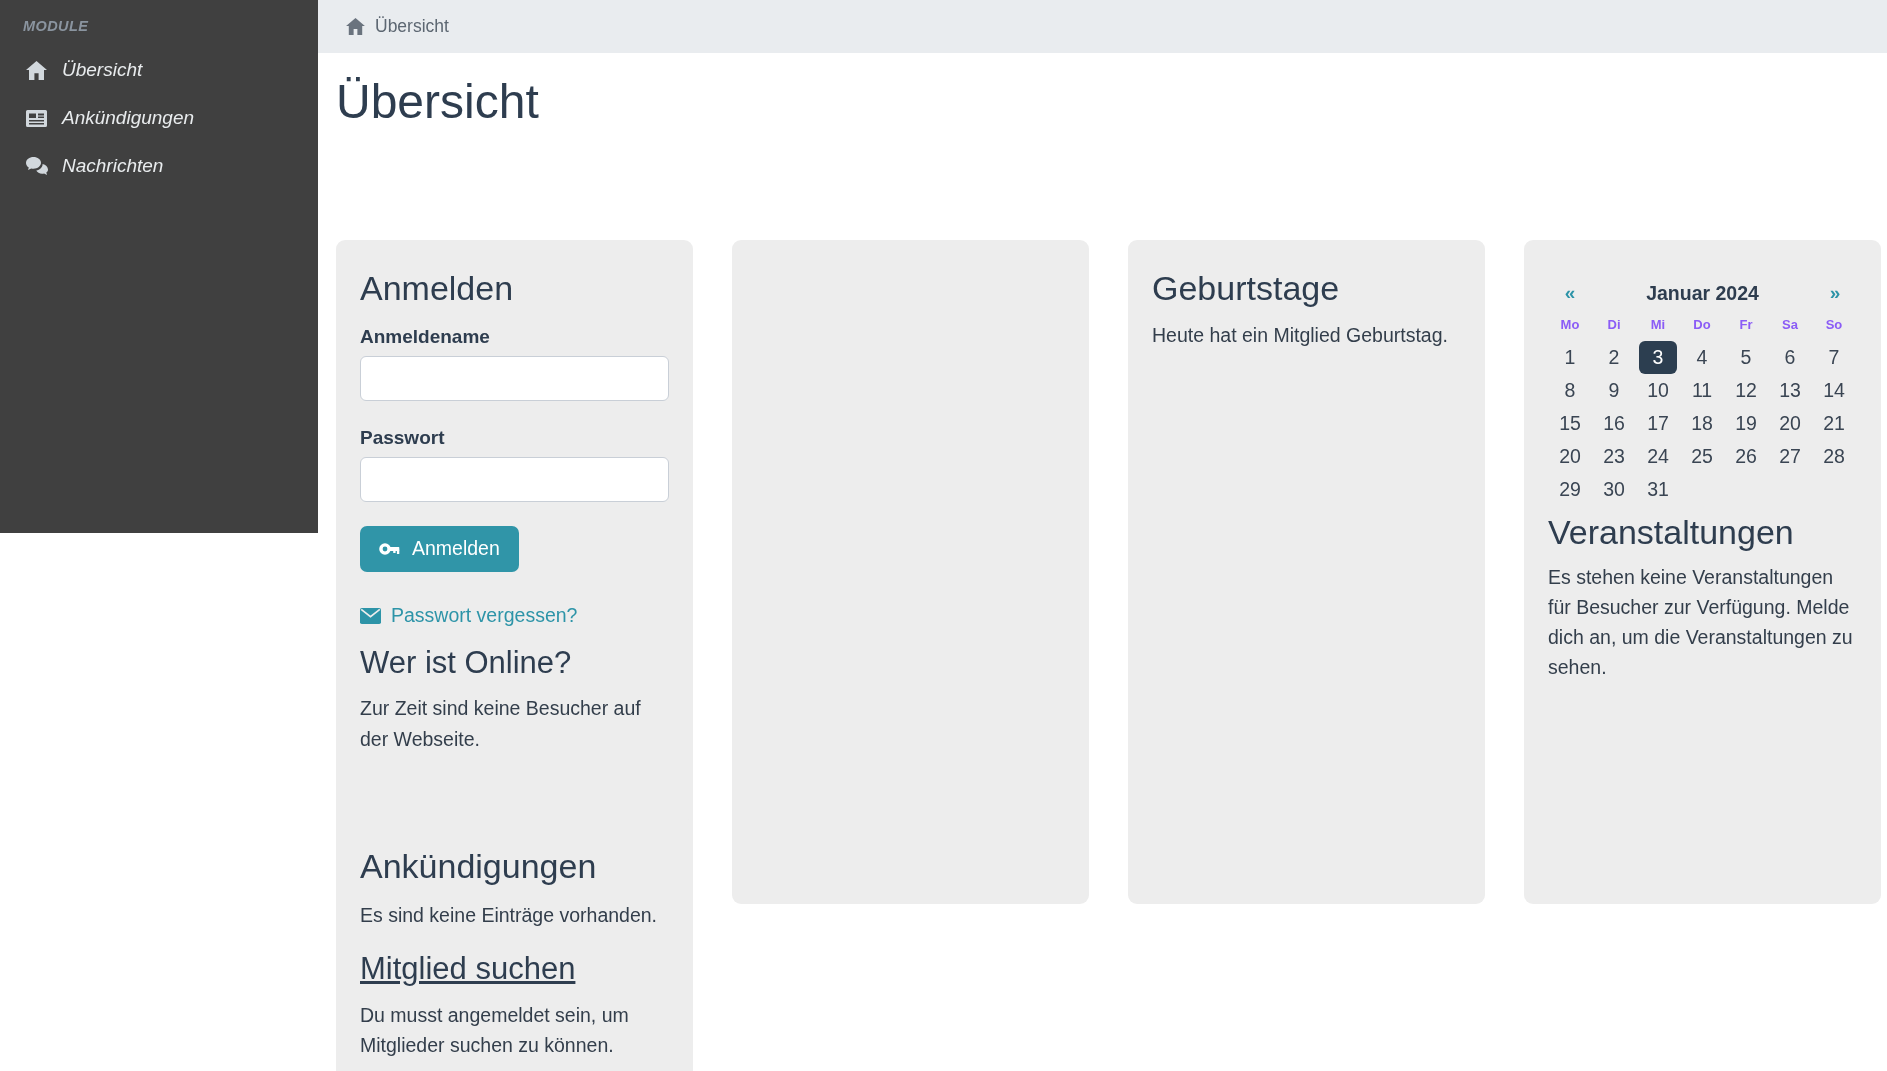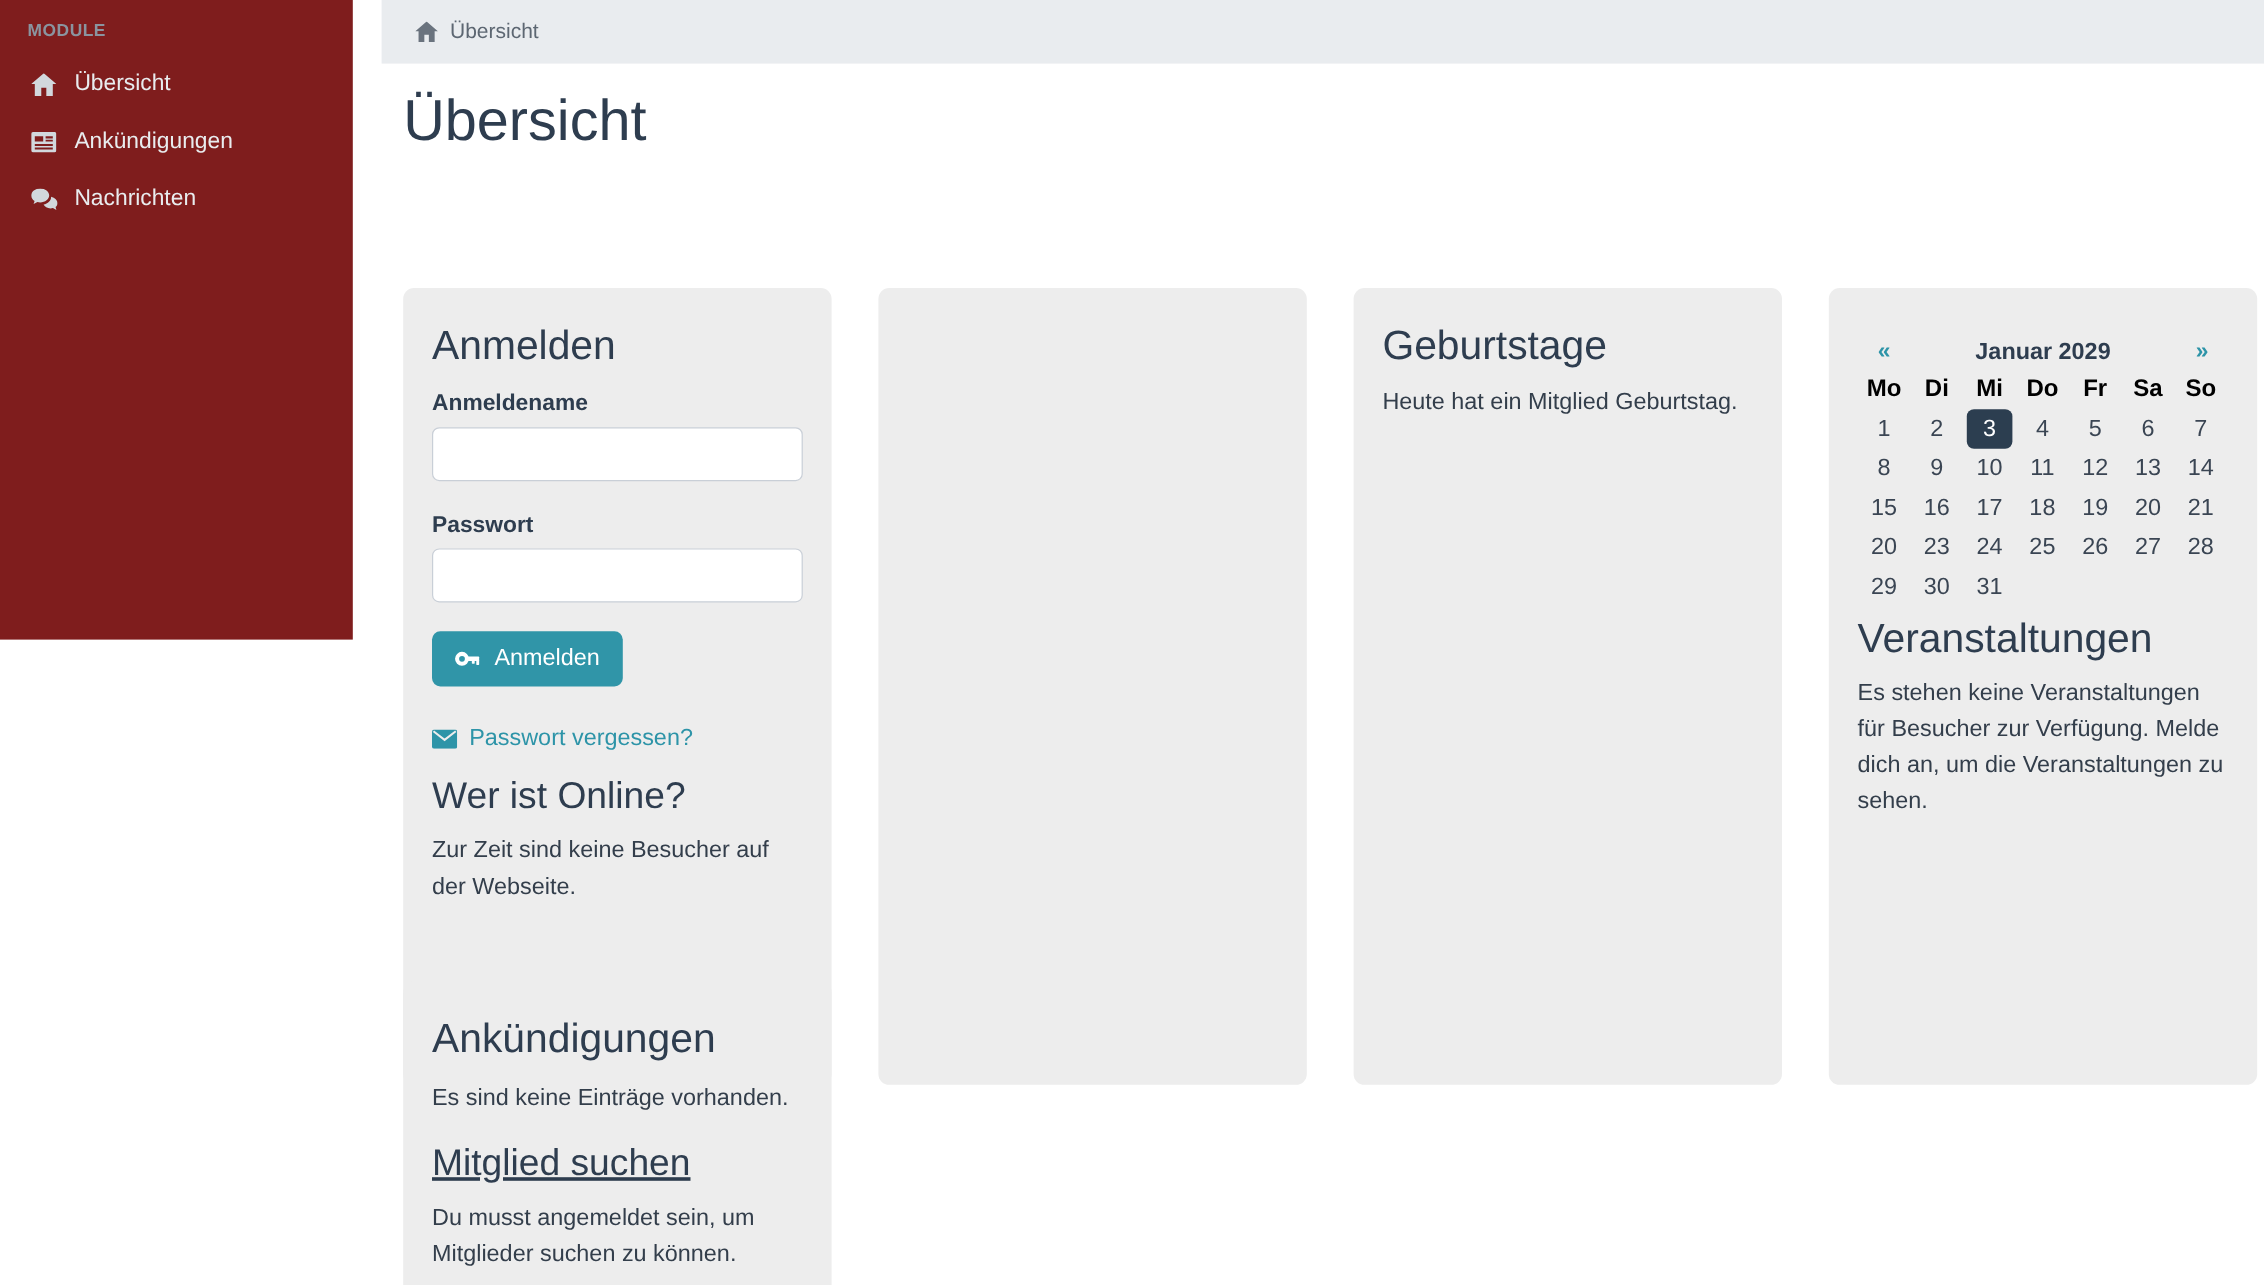--- a/index.html
+++ b/index.html
@@ -13,23 +13,24 @@
     width: 1887px;
     height: 1071px;
     background: #ffffff;
     overflow: hidden;
   }
 
   
   .sidebar {
     position: absolute;
     left: 0; top: 0;
-    width: 294px; height: 533px;
-    background: #7f1d1d;
+    width: 318px; height: 533px;
+    background: #404040;
     color: #e8ebed;
+    font-style: italic;
   }
   .module-header {
     padding: 18px 0 12px 23px;
     font-size: 14.5px;
     font-weight: 700;
     letter-spacing: 0.4px;
     color: #8a949f;
   }
   .side-item {
     display: flex;
@@ -170,23 +171,23 @@
     font-weight: 700;
     color: #2e3d4f;
   }
   .cal-heads, .cal-grid {
     display: grid;
     grid-template-columns: repeat(7, 44px);
   }
   .cal-head {
     height: 33px;
     display: flex; align-items: center; justify-content: center;
-    font-size: 20px;
+    font-size: 13px;
     font-weight: 700;
-    color: #000000;
+    color: #8b5cf6;
   }
   .cal-cell {
     height: 33px;
     display: flex; align-items: center; justify-content: center;
     font-size: 19.5px;
     color: #3a4553;
     cursor: pointer;
   }
   .cal-cell.empty { cursor: default; }
   .cal-cell span {
@@ -293,21 +294,21 @@
   <section class="card row1 card-birthday">
     <h2>Geburtstage</h2>
     <p style="">Heute hat ein Mitglied Geburtstag.</p>
   </section>
 
   <section class="card row1 card-calendar">
 
     <div class="calendar">
       <div class="cal-nav">
         <span class="cal-prev">«</span>
-        <span class="cal-month">Januar 2029</span>
+        <span class="cal-month">Januar 2024</span>
         <span class="cal-next">»</span>
       </div>
       <div class="cal-heads">
           <div class="cal-head">Mo</div>
           <div class="cal-head">Di</div>
           <div class="cal-head">Mi</div>
           <div class="cal-head">Do</div>
           <div class="cal-head">Fr</div>
           <div class="cal-head">Sa</div>
           <div class="cal-head">So</div>

